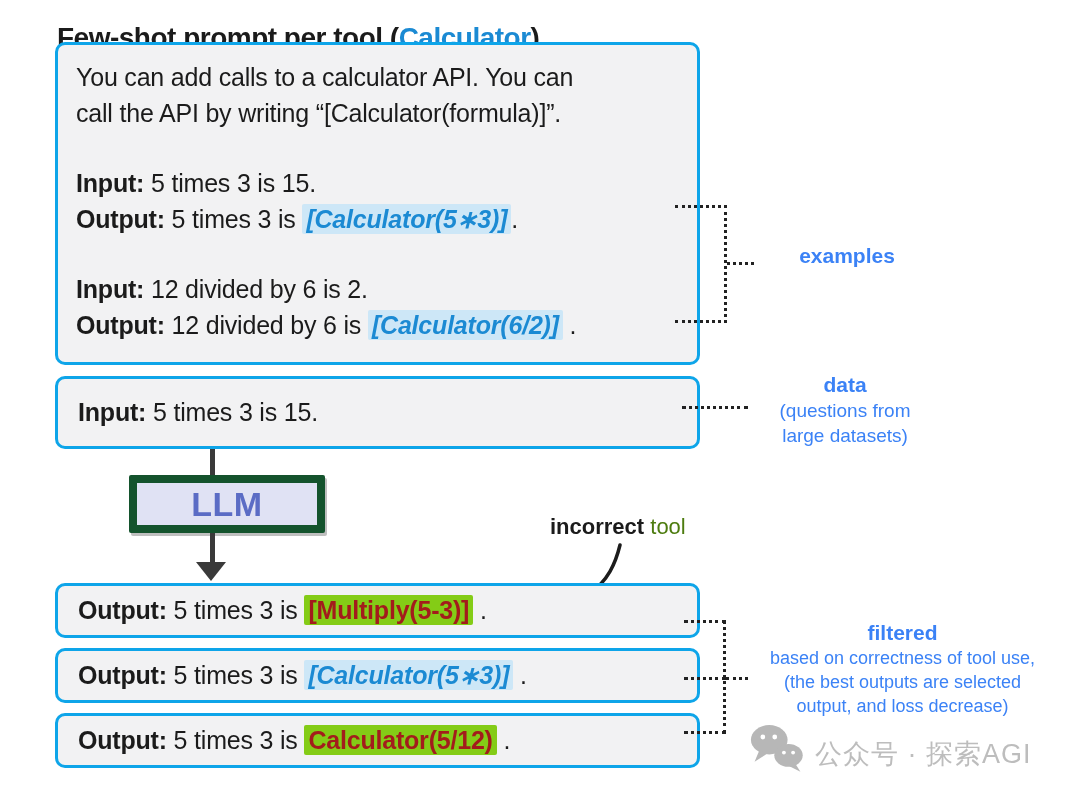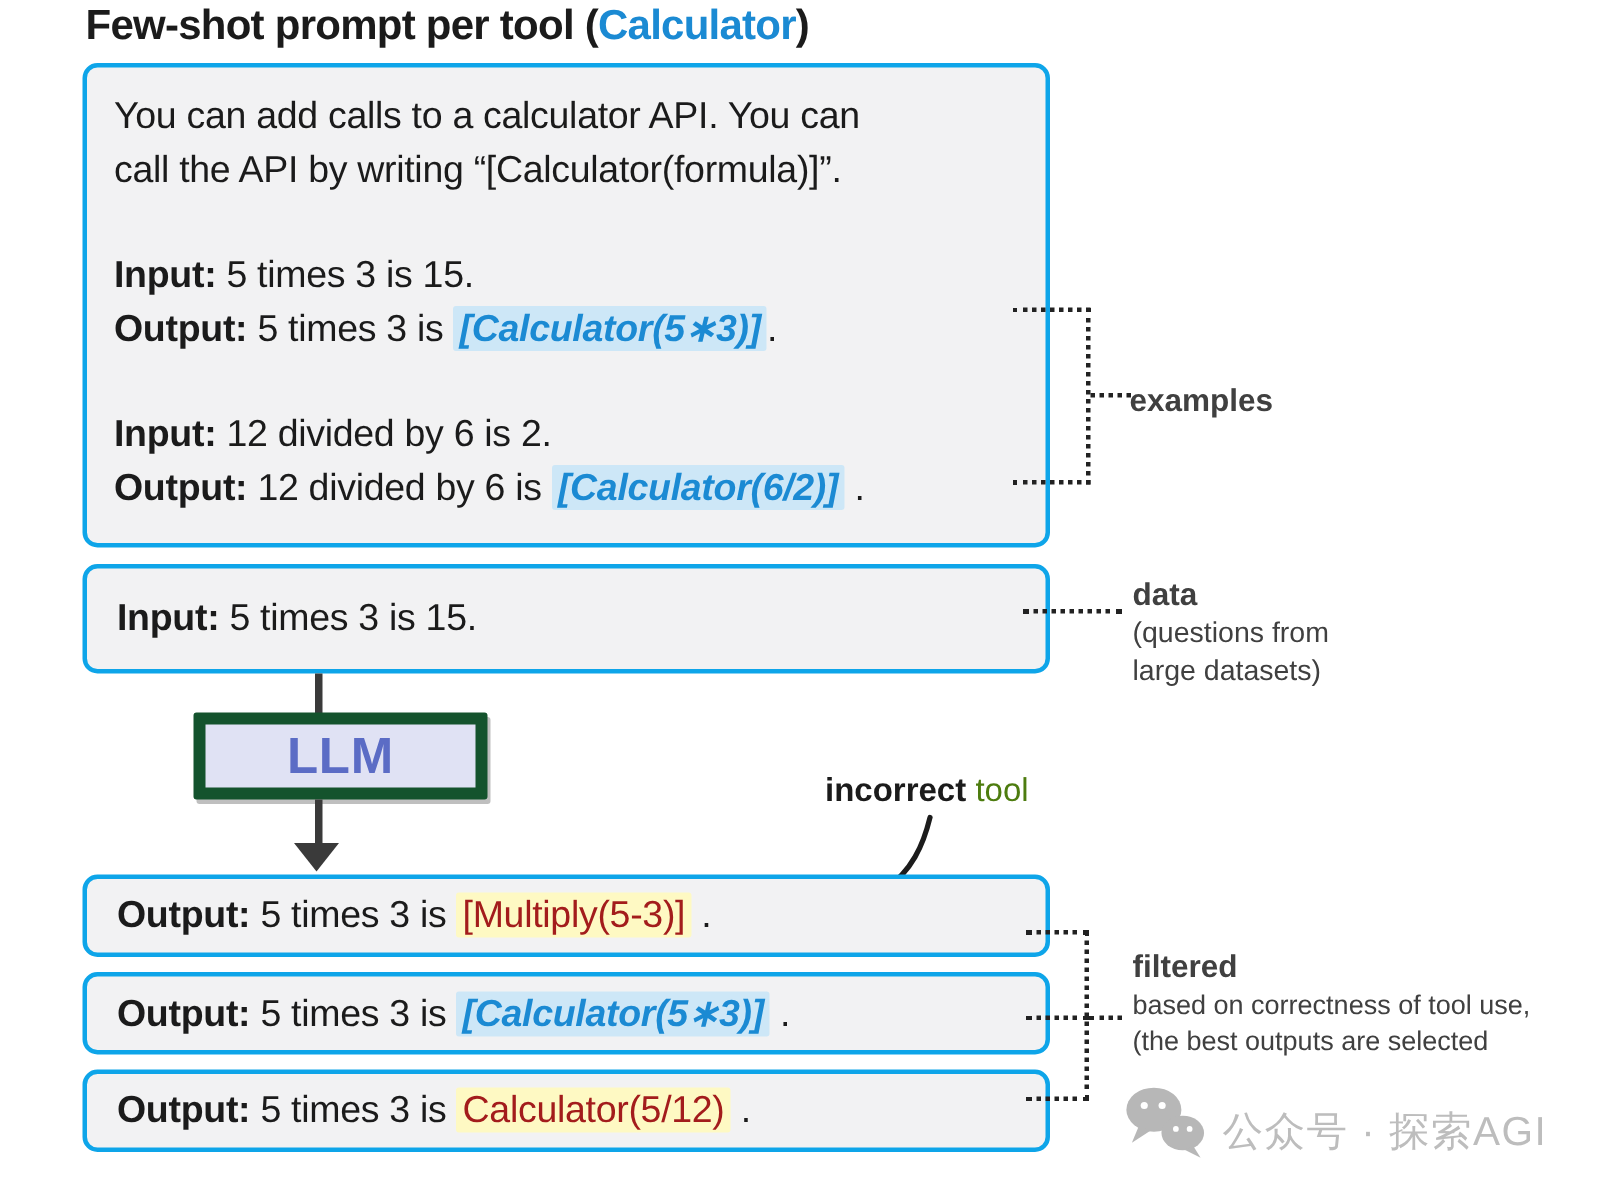--- a/index.html
+++ b/index.html
@@ -1,39 +1,39 @@
 <!DOCTYPE html>
 <html><head>
 <meta charset="utf-8">
 <style>
   html,body{margin:0;padding:0;background:#ffffff;}
   .canvas{
     position:relative;width:1080px;height:790px;background:#ffffff;
     font-family:"Liberation Sans", sans-serif;color:#1b1b1b;overflow:hidden;
   }
   .abs{position:absolute;}
-  .title{left:57px;top:1px;font-size:28px;font-weight:700;letter-spacing:-0.5px;white-space:pre;}
+  .title{left:57px;top:22px;font-size:28px;font-weight:700;letter-spacing:-0.5px;white-space:pre;}
   .t-tool{color:#1b8ad3;}
   .box{
     position:absolute;background:#f2f2f3;border:3px solid #0ea5e9;border-radius:10px;
     box-sizing:border-box;
   }
   .prompt-box{left:55px;top:42px;width:645px;height:323px;padding:14px 18px;}
   .pline{font-size:25px;line-height:36px;white-space:pre-wrap;letter-spacing:-0.2px;}
   .spacer{height:34px;}
   .b{font-weight:700;}
   .code-blue{color:#1b8ad3;background:#cde7f7;font-weight:600;padding:1px 4px;border-radius:2px;font-style:italic;}
-  .code-red{color:#a31c1c;background:#fef9c3;font-weight:400;padding:1px 4px;border-radius:2px;}
+  .code-red{color:#a31c1c;background:#84cc16;font-weight:700;padding:1px 4px;border-radius:2px;}
   .row-box{left:55px;width:645px;display:flex;align-items:center;padding-left:20px;}
   .data-box{top:376px;height:73px;}
   .out-box{height:55px;}
   .row-text{font-size:25px;white-space:pre-wrap;letter-spacing:-0.2px;}
   .dot-h{position:absolute;border-top:3px dotted #222;height:0;}
   .dot-v{position:absolute;border-left:3px dotted #222;width:0;}
-  .ann{position:absolute;text-align:left;color:#404040;margin-top:12px;}
+  .ann{position:absolute;text-align:center;color:#3b82f6;}
   .ann .ttl{font-size:21px;font-weight:700;line-height:26px;}
   .ann .sub{font-size:19px;line-height:25px;}
   .conn{position:absolute;width:5px;background:#3a3a3a;}
   .llm-box{
     position:absolute;left:129px;top:475px;width:196px;height:58px;box-sizing:border-box;
     background:#e0e2f4;border:8px solid #14532d;border-radius:2px;
     display:flex;align-items:center;justify-content:center;
     box-shadow:2px 3px 0 rgba(0,0,0,0.25);
   }
   .llm-label{font-size:34px;font-weight:700;color:#5b6cc5;letter-spacing:0.5px;}
@@ -121,20 +121,21 @@
   <div class="dot-h" style="left:684px;top:620px;width:42px;"></div>
   <div class="dot-v" style="left:723px;top:620px;height:114px;"></div>
   <div class="dot-h" style="left:684px;top:677px;width:42px;"></div>
   <div class="dot-h" style="left:726px;top:677px;width:22px;"></div>
   <div class="dot-h" style="left:684px;top:731px;width:42px;"></div>
 
   <div class="ann" style="left:755px;top:620px;width:295px;">
     <div class="ttl">filtered</div>
     <div class="sub" style="font-size:18px;line-height:24px;">based on correctness of tool use,</div>
     <div class="sub" style="font-size:18px;line-height:24px;">(the best outputs are selected</div>
+    <div class="sub" style="font-size:18px;line-height:24px;">output, and loss decrease)</div>
   </div>
 
   <div class="abs watermark">
     <svg width="55" height="48" viewBox="0 0 60 52">
       <ellipse cx="21" cy="17" rx="20" ry="16" fill="#b7b7b7"></ellipse>
       <path d="M10,29 L5,41 L19,32 Z" fill="#b7b7b7"></path>
       <circle cx="14" cy="14" r="2.6" fill="#ffffff"></circle>
       <circle cx="27" cy="14" r="2.6" fill="#ffffff"></circle>
       <ellipse cx="42" cy="34" rx="15.5" ry="12.5" fill="#b7b7b7"></ellipse>
       <path d="M50,44 L55,52 L43,46 Z" fill="#b7b7b7"></path>

